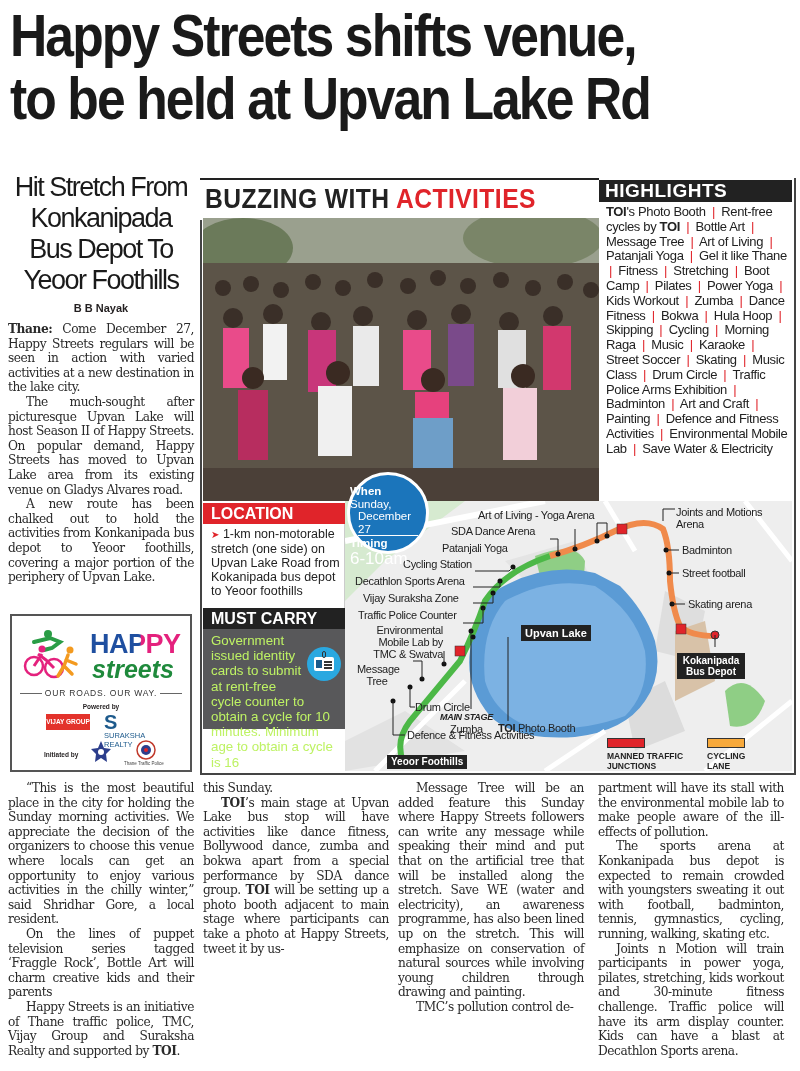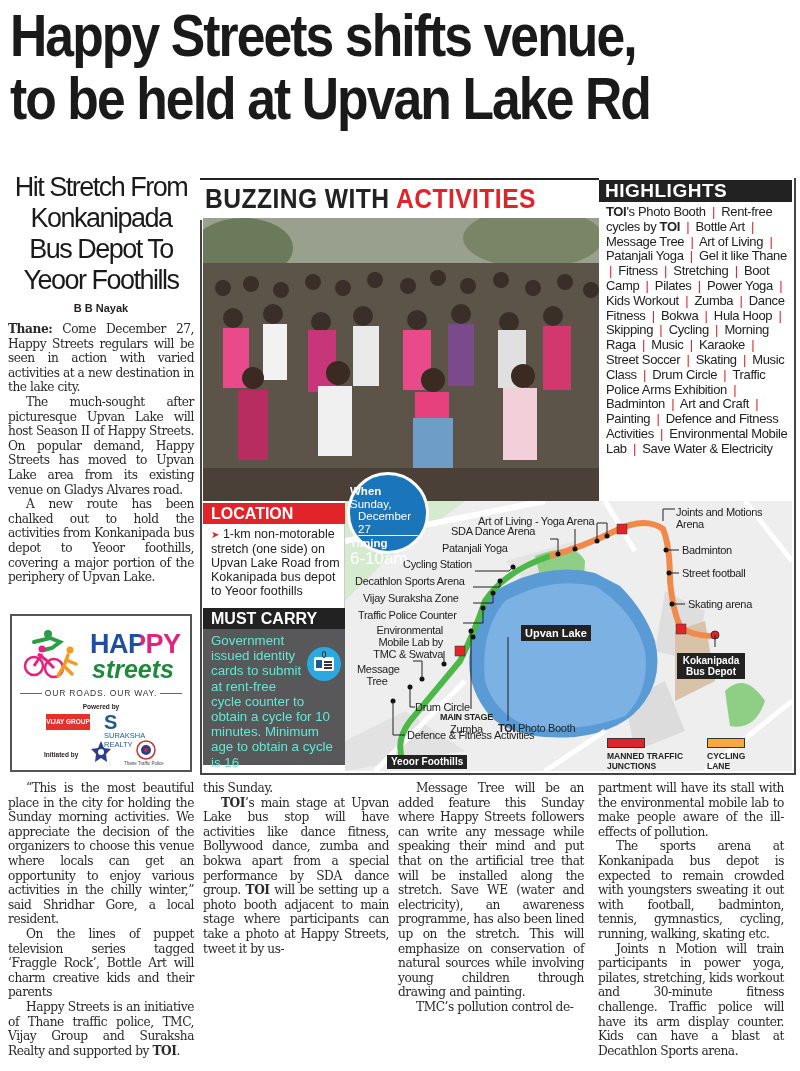--- a/index.html
+++ b/index.html
@@ -17,21 +17,21 @@
   .frame { left:200px; top:178px; width:592px; height:595px; border:2px solid #444; border-top:none; }
   .banner { left:200px; top:178px; width:399px; height:40px; background:#fff; border-top:2px solid #222; }
   .banner-text { left:205px; top:183px; font-family:"Liberation Sans", sans-serif; font-weight:bold; font-size:28px; letter-spacing:0.5px; transform:scaleX(0.88); transform-origin:left top; white-space:nowrap; }
   .photo { left:203px; top:218px; width:396px; height:283px; overflow:hidden; background:linear-gradient(180deg,#8a8d7a 0%,#6f7163 25%,#56524a 55%,#4a4139 100%); }
   .hl-head { left:599px; top:180px; width:193px; height:22px; background:#222; color:#fff; font-family:"Liberation Sans", sans-serif; font-weight:bold; font-size:19px; line-height:22px; padding-left:6px; box-sizing:border-box; letter-spacing:0.5px; }
   .hl-body { left:606px; top:205px; width:185px; font-family:"Liberation Sans", sans-serif; font-size:13px; line-height:14.8px; color:#222; letter-spacing:-0.35px; }
   .hl-body .sep { color:#e0242a; margin:0 3px; }
   .loc-head { left:203px; top:503px; width:142px; height:21px; background:#e0242a; color:#fff; font-family:"Liberation Sans", sans-serif; font-weight:bold; font-size:16px; line-height:21px; padding-left:8px; box-sizing:border-box; }
   .loc-body { left:203px; top:524px; width:142px; height:84px; background:#fff; border-right:1px solid #ccc; font-family:"Liberation Sans", sans-serif; font-size:12.5px; line-height:14px; padding:3px 4px 0 8px; box-sizing:border-box; color:#222; }
   .must-head { left:203px; top:608px; width:142px; height:21px; background:#222; color:#fff; font-family:"Liberation Sans", sans-serif; font-weight:bold; font-size:16px; line-height:21px; padding-left:8px; box-sizing:border-box; }
-  .must-body { left:203px; top:629px; width:142px; height:136px; background:#58585a; color:#5eead4; font-family:"Liberation Sans", sans-serif; font-size:13.3px; line-height:15.2px; padding:4px 4px 0 8px; box-sizing:border-box; }
+  .must-body { left:203px; top:629px; width:142px; height:100px; background:#58585a; color:#bef264; font-family:"Liberation Sans", sans-serif; font-size:13.3px; line-height:15.2px; padding:4px 4px 0 8px; box-sizing:border-box; }
   .map { left:345px; top:501px; width:447px; height:270px; background:#eeeeee; overflow:hidden; }
   .when { left:347px; top:472px; width:82px; height:82px; border-radius:50%; background:#1b75bb; border:3px solid #fff; color:#fff; font-family:"Liberation Sans", sans-serif; text-align:left; font-size:11.5px; line-height:12.5px; box-sizing:border-box; padding-top:10px; font-weight:bold; }
   .when .big { font-size:17px; line-height:17px; }
   .maplabel { position:absolute; font-family:"Liberation Sans", sans-serif; font-size:11px; line-height:12px; color:#222; white-space:nowrap; letter-spacing:-0.3px; }
   .tag-dark { position:absolute; background:#222; color:#fff; font-family:"Liberation Sans", sans-serif; font-weight:bold; font-size:11px; line-height:12px; padding:2px 4px; white-space:nowrap; }
   .legend-sw { position:absolute; height:8px; width:36px; border:1px solid #333; }
   .legend-t { position:absolute; font-family:"Liberation Sans", sans-serif; font-weight:bold; font-size:8.5px; line-height:10px; color:#222; }
 </style>
 </head>
 <body>
@@ -229,34 +229,34 @@
       <path d="M48 200 L48 234 L60 234"></path>
       <path d="M318 20 L318 8 L330 8"></path>
       <path d="M321 49 L334 49"></path>
       <path d="M324 72 L334 72"></path>
       <path d="M327 103 L340 103"></path>
       <path d="M370 134 L370 146"></path>
       <path d="M163 136 L163 220"></path>
     </g>
   </svg>
 
-  <div class="maplabel" style="left:133px; top:8px;margin-top:6px;">Art of Living - Yoga Arena</div>
+  <div class="maplabel" style="left:133px; top:8px;">Art of Living - Yoga Arena</div>
   <div class="maplabel" style="left:106px; top:24px;">SDA Dance Arena</div>
   <div class="maplabel" style="left:97px; top:41px;">Patanjali Yoga</div>
   <div class="maplabel" style="left:58px; top:57px;">Cycling Station</div>
   <div class="maplabel" style="left:10px; top:74px;">Decathlon Sports Arena</div>
   <div class="maplabel" style="left:18px; top:91px;">Vijay Suraksha Zone</div>
   <div class="maplabel" style="left:13px; top:108px;">Traffic Police Counter</div>
   <div class="maplabel" style="left:8px; top:123px; width:90px; text-align:right; white-space:normal;"><span>Environmental Mobile Lab by TMC &amp; Swatva</span></div>
   <div class="maplabel" style="left:12px; top:162px; width:40px; text-align:center; white-space:normal;"><span>Message Tree</span></div>
   <div class="maplabel" style="left:70px; top:200px;">Drum Circle</div>
   <div class="maplabel" style="left:62px; top:228px;">Defence &amp; Fitness Activities</div>
 
   <div class="maplabel" style="left:95px; top:210px; text-align:center;">
-    <div style="font-weight:bold; font-size:9px;">MAIN STAGE</div>
+    <div style="font-weight:bold; font-size:9px;font-style:italic;">MAIN STAGE</div>
     <div>Zumba</div>
   </div>
   <div class="maplabel" style="left:153px; top:221px;"><b>TOI</b><span> Photo Booth</span></div>
 
   <div class="maplabel" style="left:331px; top:5px; white-space:normal; width:110px;"><span>Joints and Motions Arena</span></div>
   <div class="maplabel" style="left:337px; top:43px;">Badminton</div>
   <div class="maplabel" style="left:337px; top:66px;">Street football</div>
   <div class="maplabel" style="left:343px; top:97px;">Skating arena</div>
 
   <div class="tag-dark" style="left:176px; top:124px;">Upvan Lake</div>

